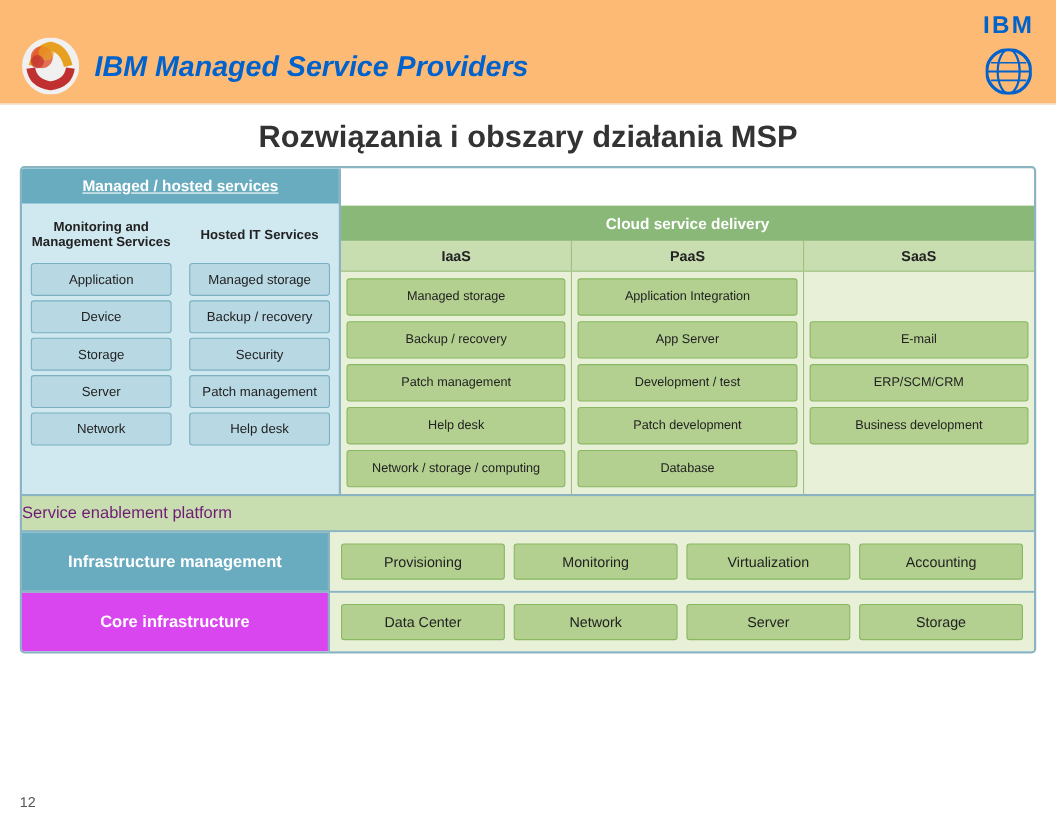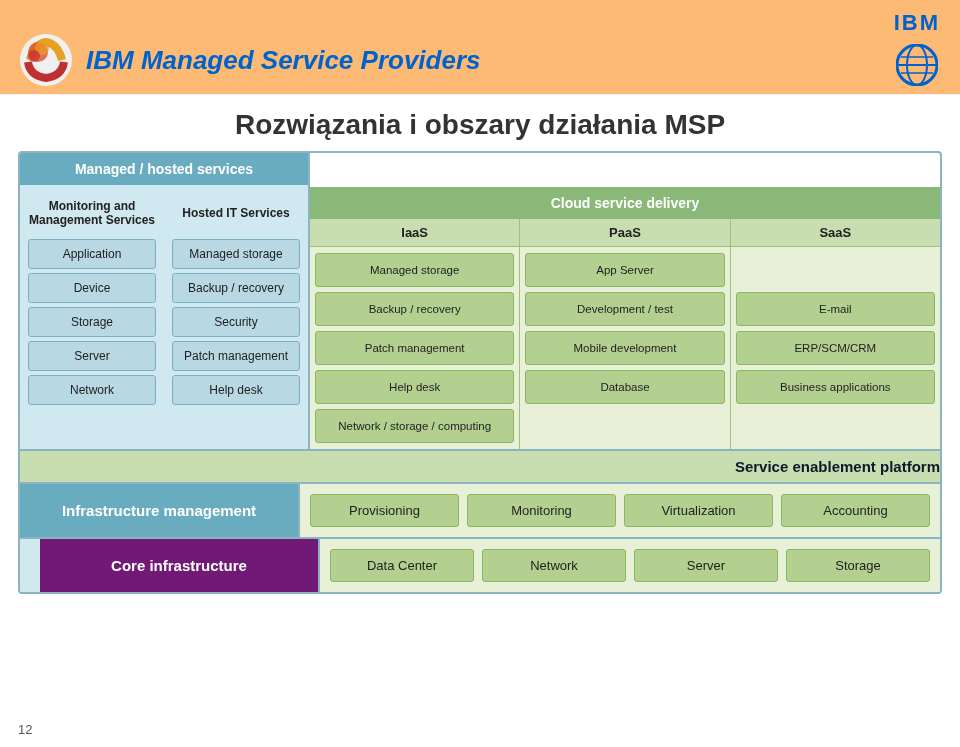--- a/index.html
+++ b/index.html
@@ -87,20 +87,21 @@
       min-width: 290px;
       border-right: 2px solid #8ab4c2;
     }
     .left-panel-header {
       background: #6aacbf;
       color: #fff;
       font-weight: bold;
       font-size: 14px;
       text-align: center;
       padding: 8px 6px;
+      text-decoration: underline;
     }
     .left-panel-body {
       display: flex;
       padding: 8px 0;
     }
     .left-col {
       flex: 1;
       display: flex;
       flex-direction: column;
       gap: 4px;
@@ -185,24 +186,24 @@
       display: flex;
       align-items: center;
       justify-content: center;
     }
 
     
     .service-platform {
       background: #c8ddb0;
       border-top: 2px solid #8ab4c2;
       border-bottom: 2px solid #8ab4c2;
-      text-align: right;
+      text-align: left;
       font-size: 15px;
-      font-weight: bold;
-      color: #0f172a;
+      font-weight: normal;
+      color: #701a75;
       padding: 7px 0;
     }
 
     
     .infra-row {
       display: flex;
       background: #d0e8f0;
       border-bottom: 2px solid #8ab4c2;
       align-items: stretch;
     }
@@ -238,32 +239,31 @@
       text-align: center;
     }
 
     
     .core-row {
       display: flex;
       background: #d0e8f0;
       align-items: stretch;
     }
     .core-label {
-      background: #701a75;
+      background: #d946ef;
       color: #fff;
       font-weight: bold;
       font-size: 15px;
       display: flex;
       align-items: center;
       justify-content: center;
       width: 280px;
       min-width: 280px;
       padding: 10px 12px;
       border-right: 2px solid #8ab4c2;
-      margin-left: 20px;
     }
     .core-items {
       flex: 1;
       display: flex;
       gap: 8px;
       padding: 10px 10px;
       background: #e8f0d8;
       align-items: center;
     }
     .core-item {
@@ -356,31 +356,32 @@
 
           <div class="cloud-content-col">
             <div class="cloud-item">Managed storage</div>
             <div class="cloud-item">Backup / recovery</div>
             <div class="cloud-item">Patch management</div>
             <div class="cloud-item">Help desk</div>
             <div class="cloud-item">Network / storage / computing</div>
           </div>
 
           <div class="cloud-content-col">
+            <div class="cloud-item">Application Integration</div>
             <div class="cloud-item">App Server</div>
             <div class="cloud-item">Development / test</div>
-            <div class="cloud-item">Mobile development</div>
+            <div class="cloud-item">Patch development</div>
             <div class="cloud-item">Database</div>
           </div>
 
           <div class="cloud-content-col">
             <div class="cloud-item" style="visibility:hidden;"></div>
             <div class="cloud-item">E-mail</div>
             <div class="cloud-item">ERP/SCM/CRM</div>
-            <div class="cloud-item">Business applications</div>
+            <div class="cloud-item">Business development</div>
           </div>
         </div>
       </div>
     </div>
 
     <div class="service-platform">Service enablement platform</div>
 
     <div class="infra-row">
       <div class="infra-label">Infrastructure management</div>
       <div class="infra-items">

